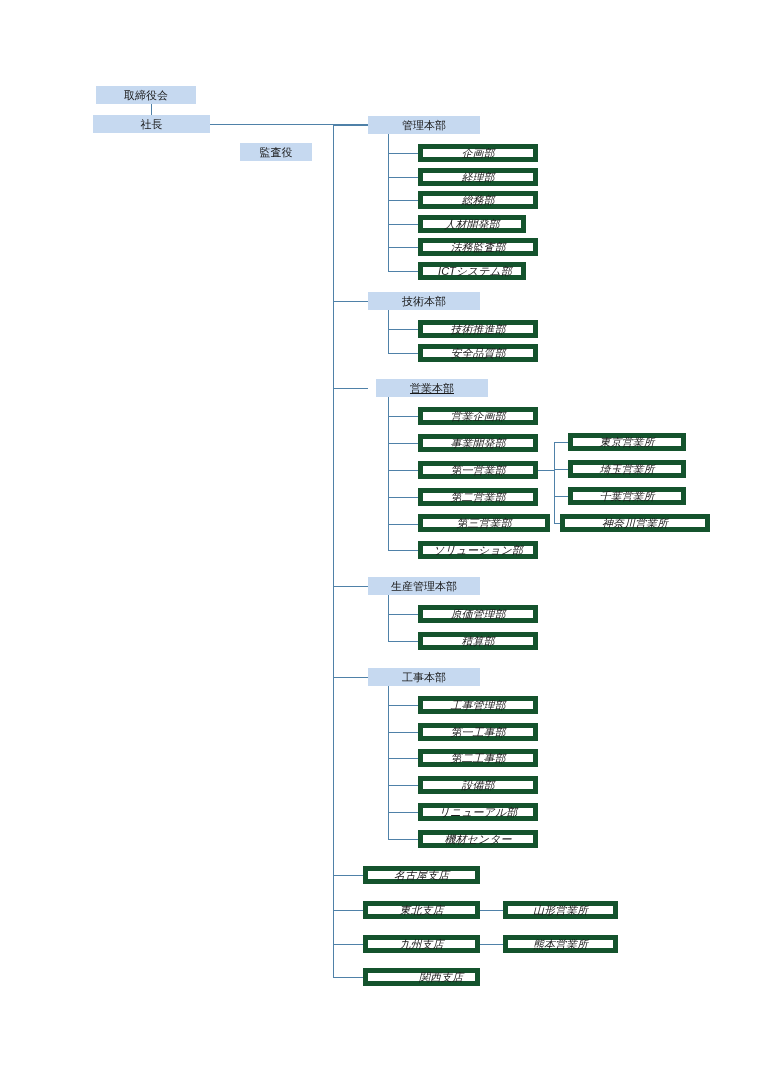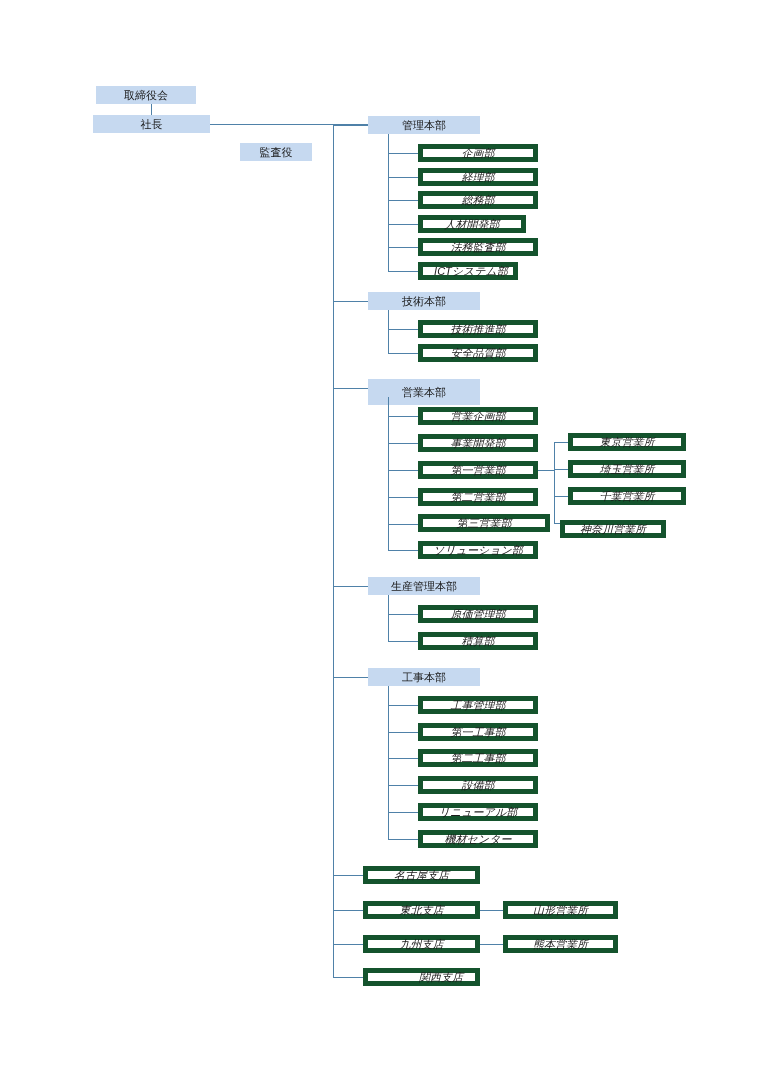--- a/index.html
+++ b/index.html
@@ -88,34 +88,34 @@
 
   <div class="node outline" style="left:418px; top:191px; width:120px; height:18px;">総務部</div>
   <div class="ln h" style="left:388px; top:200px; width:30px;"></div>
 
   <div class="node outline" style="left:418px; top:215px; width:108px; height:18px;">人材開発部</div>
   <div class="ln h" style="left:388px; top:224px; width:30px;"></div>
 
   <div class="node outline" style="left:418px; top:238px; width:120px; height:18px;">法務監査部</div>
   <div class="ln h" style="left:388px; top:247px; width:30px;"></div>
 
-  <div class="node outline" style="left:418px; top:262px; width:100px; height:18px;padding-left:6px;">ICTシステム部</div>
+  <div class="node outline" style="left:418px; top:262px; width:108px; height:18px;padding-left:6px;">ICTシステム部</div>
   <div class="ln h" style="left:388px; top:271px; width:30px;"></div>
 
   <div class="node fill" style="left:368px; top:292px; width:112px; height:18px;">技術本部</div>
   <div class="ln h" style="left:333px; top:301px; width:35px;"></div>
   <div class="ln v" style="left:388px; top:310px; height:43px;"></div>
 
   <div class="node outline" style="left:418px; top:320px; width:120px; height:18px;">技術推進部</div>
   <div class="ln h" style="left:388px; top:329px; width:30px;"></div>
 
   <div class="node outline" style="left:418px; top:344px; width:120px; height:18px;">安全品質部</div>
   <div class="ln h" style="left:388px; top:353px; width:30px;"></div>
 
-  <div class="node fill" style="left:368px; top:379px; width:112px; height:26px;">営業本部</div>
+  <div class="node fill" style="left:376px; top:379px; width:112px; height:18px;text-decoration:underline;">営業本部</div>
   <div class="ln h" style="left:333px; top:388px; width:35px;"></div>
   <div class="ln v" style="left:388px; top:397px; height:153px;"></div>
 
   <div class="node outline" style="left:418px; top:407px; width:120px; height:18px;">営業企画部</div>
   <div class="ln h" style="left:388px; top:416px; width:30px;"></div>
 
   <div class="node outline" style="left:418px; top:434px; width:120px; height:18px;">事業開発部</div>
   <div class="ln h" style="left:388px; top:443px; width:30px;"></div>
 
   <div class="node outline" style="left:418px; top:461px; width:120px; height:18px;">第一営業部</div>
@@ -135,21 +135,21 @@
 
   <div class="node outline" style="left:568px; top:433px; width:118px; height:18px;">東京営業所</div>
   <div class="ln h" style="left:554px; top:442px; width:14px;"></div>
 
   <div class="node outline" style="left:568px; top:460px; width:118px; height:18px;">埼玉営業所</div>
   <div class="ln h" style="left:554px; top:469px; width:14px;"></div>
 
   <div class="node outline" style="left:568px; top:487px; width:118px; height:18px;">千葉営業所</div>
   <div class="ln h" style="left:554px; top:496px; width:14px;"></div>
 
-  <div class="node outline" style="left:560px; top:514px; width:106px; height:18px;margin-top:6px;">神奈川営業所</div>
+  <div class="node outline" style="left:560px; top:514px; width:150px; height:18px;">神奈川営業所</div>
   <div class="ln h" style="left:554px; top:523px; width:6px;"></div>
 
   <div class="node fill" style="left:368px; top:577px; width:112px; height:18px;">生産管理本部</div>
   <div class="ln h" style="left:333px; top:586px; width:35px;"></div>
   <div class="ln v" style="left:388px; top:595px; height:46px;"></div>
 
   <div class="node outline" style="left:418px; top:605px; width:120px; height:18px;">原価管理部</div>
   <div class="ln h" style="left:388px; top:614px; width:30px;"></div>
 
   <div class="node outline" style="left:418px; top:632px; width:120px; height:18px;">積算部</div>

